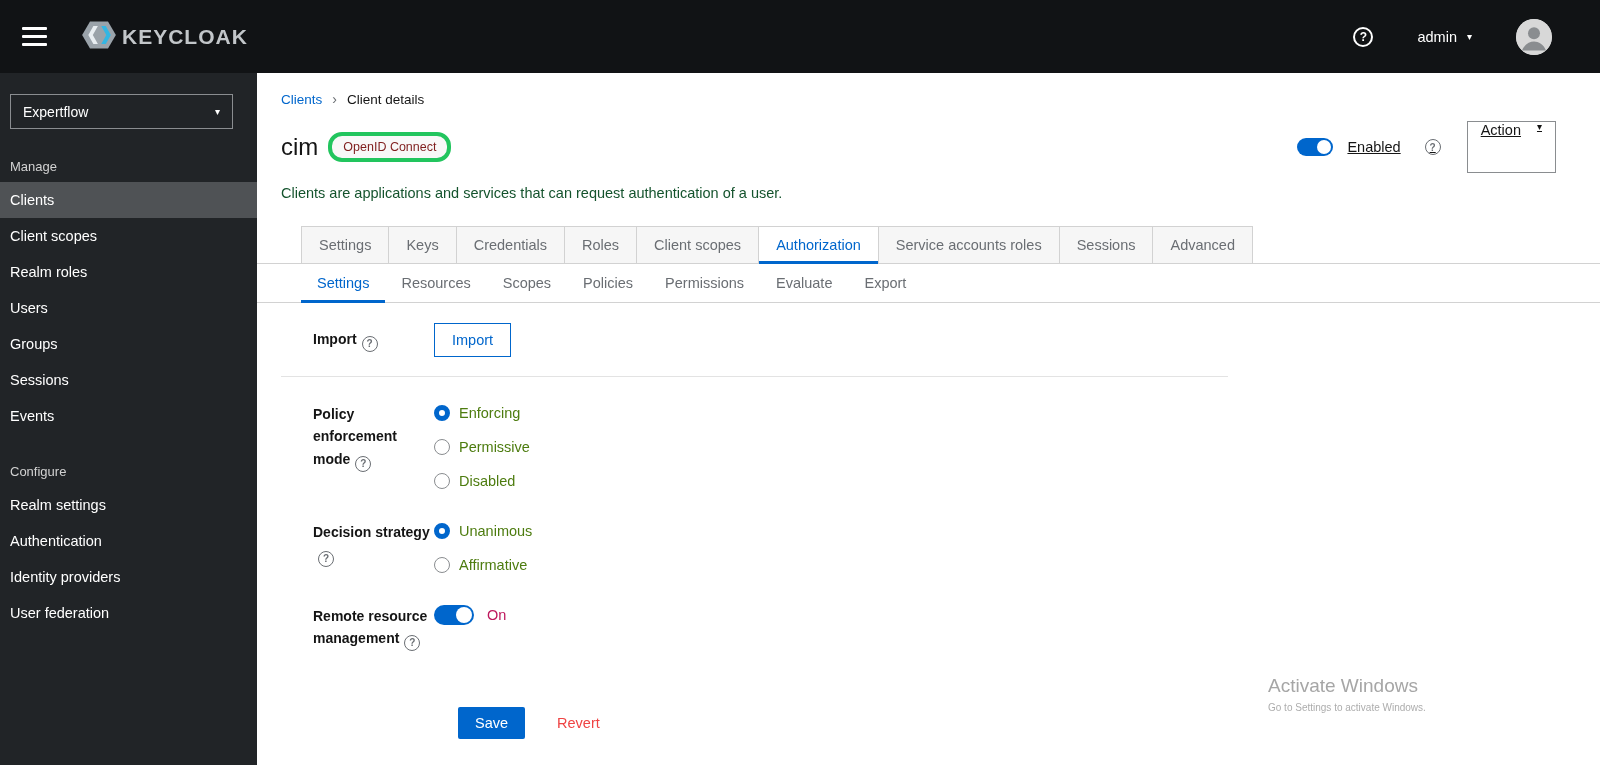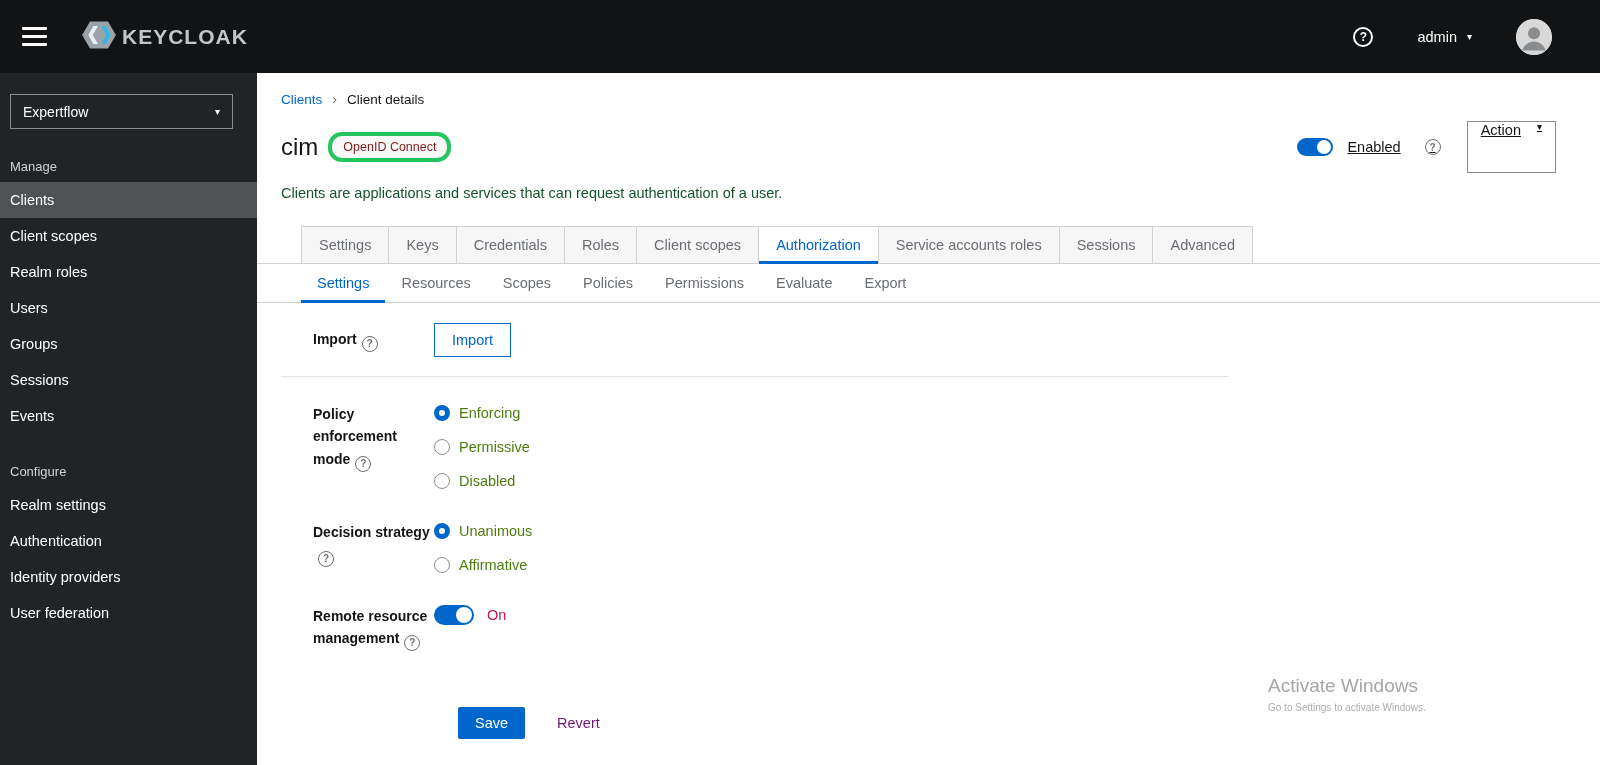--- a/index.html
+++ b/index.html
@@ -73,21 +73,21 @@
   .btn-secondary { height:34px; padding:0 17px; border:1px solid #0066cc; background:#fff; color:#0066cc; font-size:14.5px; cursor:pointer; }
   .divider { height:1px; background:#e3e3e3; margin:19px 0 26px 0; width:947px; }
   .radio-group { display:flex; flex-direction:column; gap:14px; }
   .radio-option { display:flex; align-items:center; gap:9px; cursor:pointer; }
   .radio { width:16px; height:16px; border-radius:50%; border:1px solid #8a8d90; background:#fff; flex-shrink:0; }
   .radio.checked { border:5px solid #0066cc; }
   .radio-label { font-size:14.5px; color:#4d7c0f; line-height:20px; }
   .on-label { margin-left:13px; font-size:14.5px; color:#be185d; line-height:20px; }
   .actions { margin:56px 0 0 177px; display:flex; align-items:center; gap:32px; }
   .btn-primary { background:#0066cc; color:#fff; border:none; padding:8px 17px; font-size:14.5px; border-radius:2px; cursor:pointer; }
-  .link { color:#701a75; font-size:14.5px; cursor:pointer; background:none; border:none; }
+  .link { color:#ef4444; font-size:14.5px; cursor:pointer; background:none; border:none; }
 
   .watermark { position:absolute; left:1011px; top:602px; color:#a6a6a6; }
   .watermark-line1 { font-size:19px; }
   .watermark-line2 { font-size:10px; margin-top:5px; color:#adadad; }
 </style>
 </head>
 <body>
 
 <div class="app">
 

